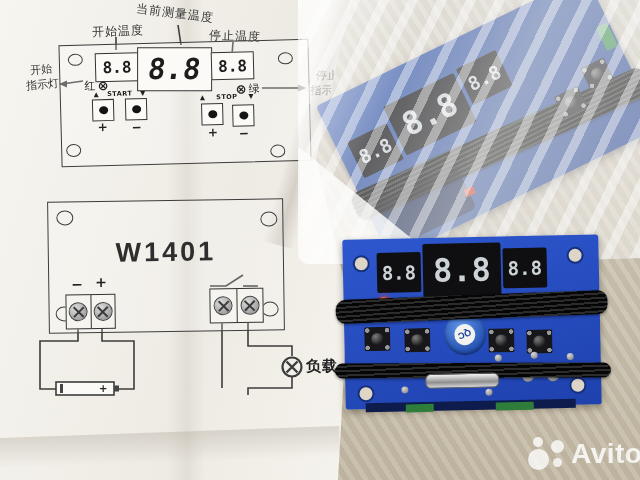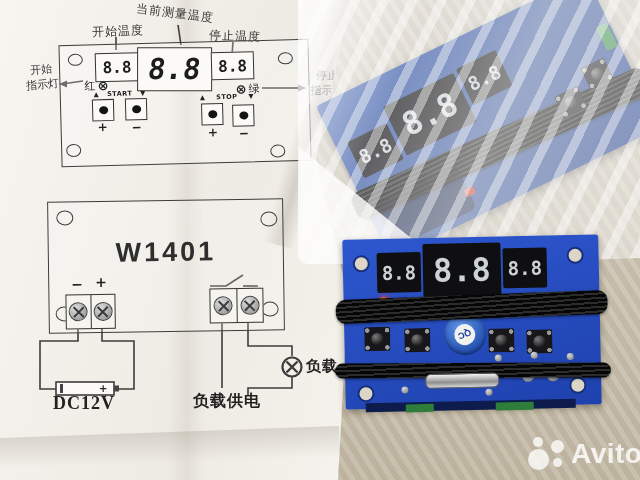--- a/index.html
+++ b/index.html
@@ -223,22 +223,20 @@
       <div class="term" style="left:160px;top:88px;width:52px;height:33px;">
         <div class="cell">
             <div class="screw"></div>
           </div>
         <div class="cell">
             <div class="screw"></div>
           </div>
       </div>
     </div>
 
-    <span class="dc12v">DC12V</span>
-    <span class="cncap" style="left:193px;top:391px;">负载供电</span>
     <span class="cncap" style="left:306px;top:357px;font-size:15px;">负载</span>
   </div>
 
   <div class="bagwrap">
     <div class="bagboard">
       <div class="bdisp sm" style="left:12px;top:46px;">8.8</div>
       <div class="bdisp lg" style="left:60px;top:30px;">8.8</div>
       <div class="bdisp sm" style="left:142px;top:28px;">8.8</div>
       <div class="bundle" style="left:-10px;top:100px;width:320px;height:30px;transform:rotate(2deg);"></div>
       <div class="chip" style="left:10px;top:112px;width:90px;height:50px;"></div>

